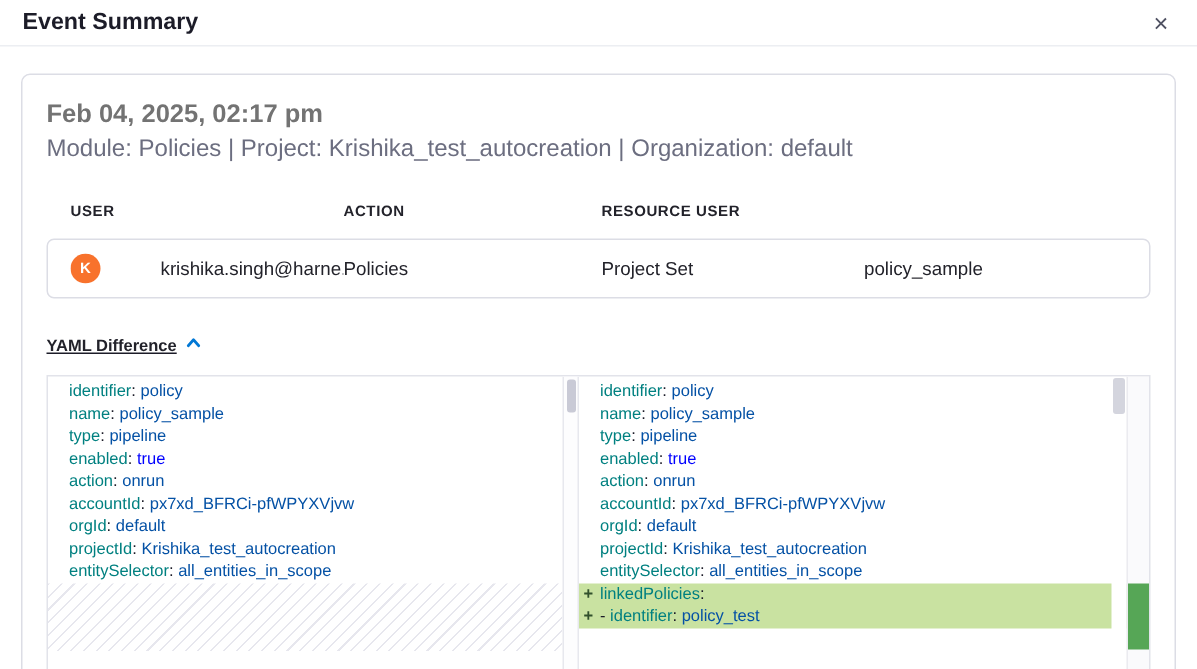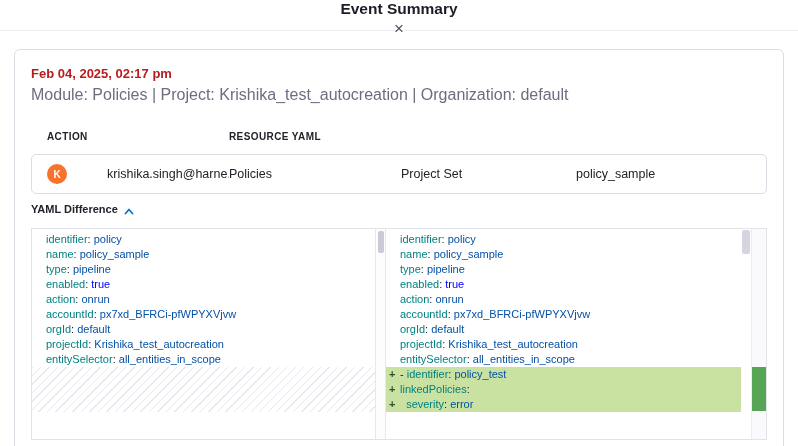--- a/index.html
+++ b/index.html
@@ -7,36 +7,35 @@
   body {
     background: #ffffff;
     font-family: "Liberation Sans", sans-serif;
     color: #1c1c28;
     position: relative;
   }
   .modal-header {
     display: flex; align-items: center; justify-content: space-between;
     height: 31px; padding: 0 15px;
     border-bottom: 1px solid #eceef2;
-    flex-direction: column;
   }
   .title { font-size: 15.5px; font-weight: bold; color: #1c1c28; }
   .close {
     font-size: 17px; color: #4f5162; cursor: pointer; line-height: 1;
     padding: 2px 4px;
   }
   .card {
     margin: 18px 14px 0 14px;
     border: 1px solid #dcdde5;
     border-radius: 6px;
     padding: 16px;
     height: 620px;
     background: #fff;
   }
-  .timestamp { font-size: 13px; font-weight: bold; color: #b91c1c; }
+  .timestamp { font-size: 17px; font-weight: bold; color: #737373; }
   .meta { font-size: 16px; color: #6c6e80; margin-top: 5px; }
 
   .thead, .trow {
     display: grid;
     grid-template-columns: 182px 172px 175px 1fr;
     align-items: center;
   }
   .thead {
     padding: 0 16px;
     margin-top: 27px;
@@ -57,23 +56,24 @@
   .avatar {
     width: 20px; height: 20px; border-radius: 50%;
     background: var(--avatar-orange, #f8722c);
     color: #fff; font-size: 10px; font-weight: bold;
     display: flex; align-items: center; justify-content: center;
     flex: 0 0 20px;
   }
   .user-name { white-space: nowrap; overflow: hidden; padding-left: 32px; }
 
   .yaml-label-row {
-    display: flex; align-items: flex-end; gap: 6px;
-    margin-top: 9px;
+    display: flex; align-items: flex-start; gap: 6px;
+    margin-top: 26px;
     cursor: pointer;
+    text-decoration: underline;
   }
   .yaml-label { font-size: 11px; font-weight: bold; color: #22222a; }
   .chev { display: inline-flex; }
 
   .diff {
     display: flex;
     margin-top: 13px;
     border: 1px solid #e2e3ea;
     height: 212px;
     font-family: Liberation Sans, sans-serif;
@@ -143,22 +143,23 @@
     <div class="title">Event Summary</div>
     <div class="close">×</div>
   </div>
 
   <div class="card">
 
     <div class="timestamp">Feb 04, 2025, 02:17 pm</div>
     <div class="meta">Module: Policies | Project: Krishika_test_autocreation | Organization: default</div>
 
     <div class="thead">
+      <div>USER</div>
       <div>ACTION</div>
-      <div>RESOURCE YAML</div>
+      <div>RESOURCE USER</div>
     </div>
 
     <div class="trow">
       <div class="user-cell">
         <span class="avatar">K</span>
         <span class="user-name">krishika.singh@harne...</span>
       </div>
       <div>Policies</div>
       <div>Project Set</div>
       <div>policy_sample</div>
@@ -195,23 +196,22 @@
         <div id="right-code">
             <div class="code-line"><span class="gutter"> </span><span class="tok-key">identifier</span><span class="tok-plain">: </span><span class="tok-str">policy</span></div>
             <div class="code-line"><span class="gutter"> </span><span class="tok-key">name</span><span class="tok-plain">: </span><span class="tok-str">policy_sample</span></div>
             <div class="code-line"><span class="gutter"> </span><span class="tok-key">type</span><span class="tok-plain">: </span><span class="tok-str">pipeline</span></div>
             <div class="code-line"><span class="gutter"> </span><span class="tok-key">enabled</span><span class="tok-plain">: </span><span class="tok-bool">true</span></div>
             <div class="code-line"><span class="gutter"> </span><span class="tok-key">action</span><span class="tok-plain">: </span><span class="tok-str">onrun</span></div>
             <div class="code-line"><span class="gutter"> </span><span class="tok-key">accountId</span><span class="tok-plain">: </span><span class="tok-str">px7xd_BFRCi-pfWPYXVjvw</span></div>
             <div class="code-line"><span class="gutter"> </span><span class="tok-key">orgId</span><span class="tok-plain">: </span><span class="tok-str">default</span></div>
             <div class="code-line"><span class="gutter"> </span><span class="tok-key">projectId</span><span class="tok-plain">: </span><span class="tok-str">Krishika_test_autocreation</span></div>
             <div class="code-line"><span class="gutter"> </span><span class="tok-key">entitySelector</span><span class="tok-plain">: </span><span class="tok-str">all_entities_in_scope</span></div>
+            <div class="code-line added"><span class="gutter">+</span><span class="tok-key">linkedPolicies</span><span class="tok-plain">:</span></div>
             <div class="code-line added"><span class="gutter">+</span><span class="tok-plain">- </span><span class="tok-key">identifier</span><span class="tok-plain">: </span><span class="tok-str">policy_test</span></div>
-            <div class="code-line added"><span class="gutter">+</span><span class="tok-key">linkedPolicies</span><span class="tok-plain">:</span></div>
-            <div class="code-line added"><span class="gutter">+</span><span class="tok-plain">  </span><span class="tok-key">severity</span><span class="tok-plain">: </span><span class="tok-str">error</span></div>
           </div>
         <div class="right-deco">
           <div class="scrollstrip">
             <div class="thumb"></div>
           </div>
           <div class="overview">
             <div class="added-mark"></div>
           </div>
         </div>
       </div>

